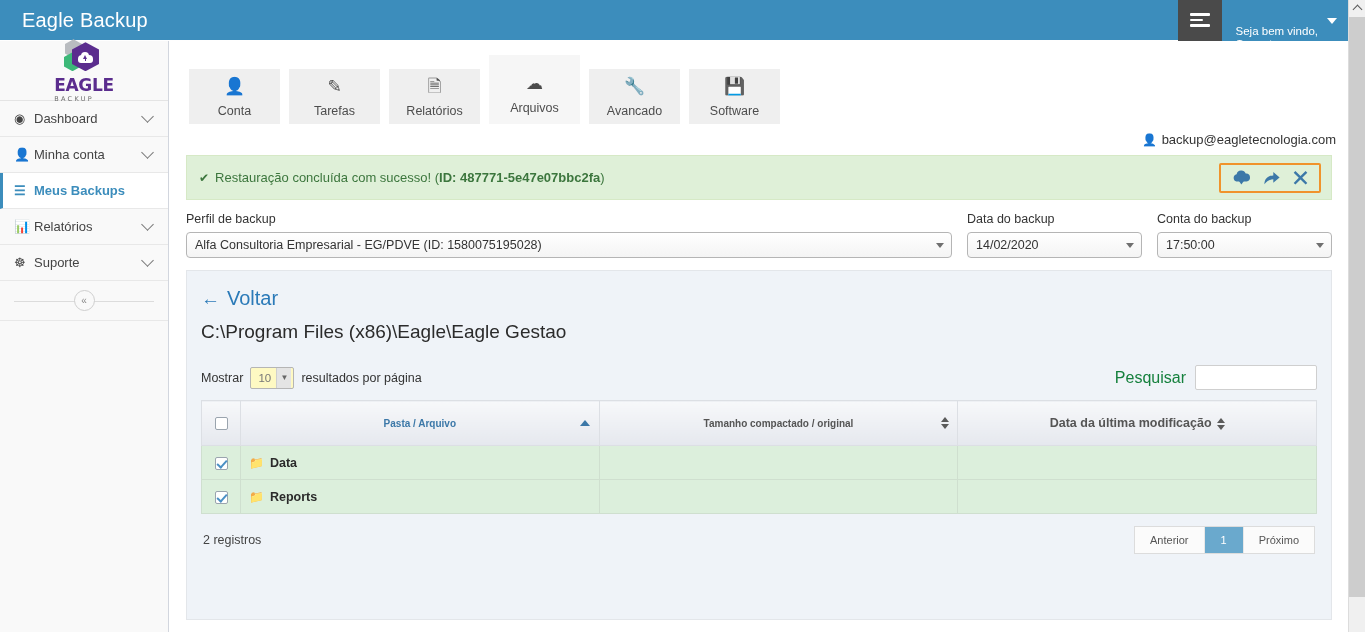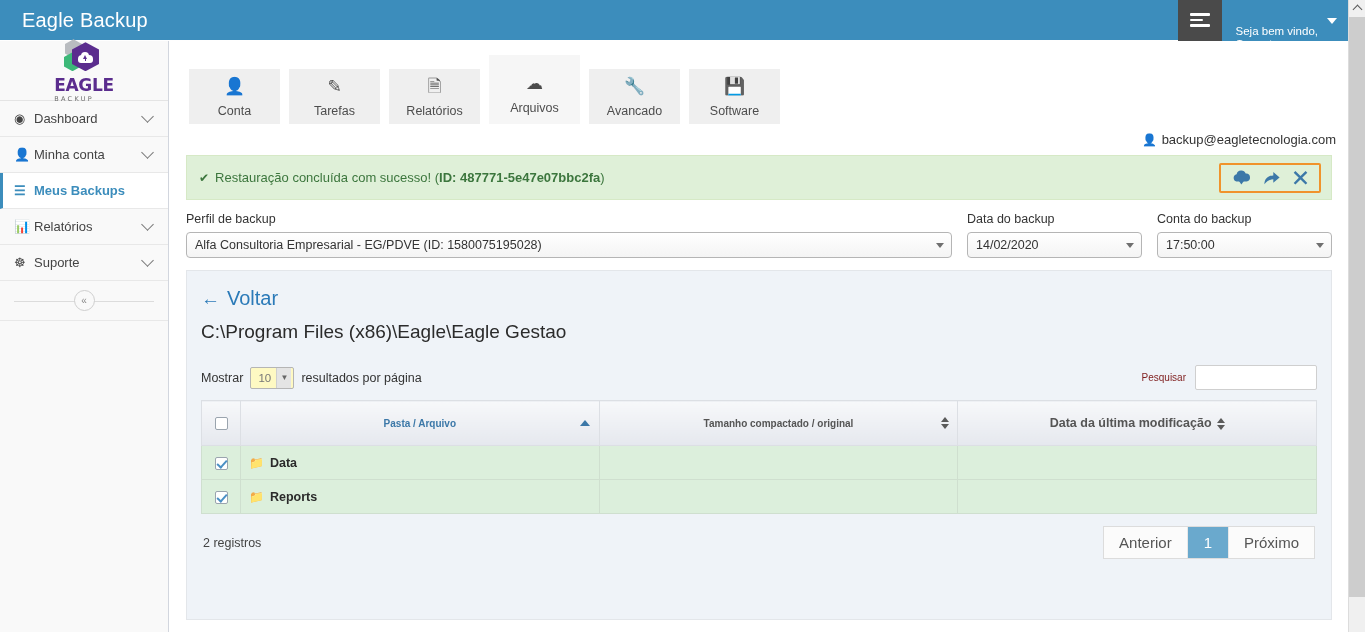--- a/index.html
+++ b/index.html
@@ -210,21 +210,21 @@
     height: 22px; width: 44px; border: 1px solid #b5b5b5; border-radius: 2px;
     background: #fef9c3; display: flex; align-items: center; justify-content: space-between;
     font-size: 11.5px; color: #777; padding: 0 2px 0 7px; cursor: pointer;
   }
   .mini-select .mc {
     width: 15px; height: 20px; background: #e4e4e4; border-left: 1px solid #cfcfcf;
     display: flex; align-items: center; justify-content: center;
     font-size: 8px; color: #666;
   }
   .search-ctrl { margin-left: auto; display: flex; align-items: center; gap: 9px; }
-  .search-lbl { font-size: 10px; color: #7f1d1d; margin-left: 40px; }
+  .search-lbl { font-size: 16px; color: #15803d; margin-left: 40px; }
   .search-input {
     width: 122px; height: 25px; border: 1px solid #cfcfcf; background: #fff;
     border-radius: 2px; outline: none; font-family: "Liberation Sans", sans-serif;
     font-size: 12.5px; padding: 0 6px; color: #333;
   }
 
   .dtable { width: 100%; border-collapse: collapse; table-layout: fixed; }
   .dtable th {
     background: linear-gradient(#f7f8fa, #e5e8ee); border: 1px solid #dcdfe4;
     color: #3c78a8; font-size: 10px; font-weight: bold; height: 45px;
@@ -260,21 +260,21 @@
   .cb.checked::after {
     content: ""; position: absolute; left: 3.5px; top: 0.5px;
     width: 4px; height: 8px; border: solid #4a90c4;
     border-width: 0 2px 2px 0; transform: rotate(42deg);
   }
 
   .table-footer { display: flex; align-items: center; padding: 12px 2px 0 2px; }
   .rec-count { font-size: 12.5px; color: #444; }
   .pager { margin-left: auto; display: flex; border: 1px solid #dcdcdc; background: #fff; }
   .pg {
-    padding: 7px 15px; font-size: 15px; color: #555; cursor: pointer;
+    padding: 7px 15px; font-size: 11px; color: #555; cursor: pointer;
     border-right: 1px solid #e8e8e8; background: #fbfbfb;
   }
   .pg:last-child { border-right: 0; }
   .pg.current { background: #6aa9cd; color: #fff; padding: 7px 16px; }
 
   
   .vscroll {
     position: absolute; top: 0; right: 0; width: 17px; bottom: 0;
     background: #f0f0f0; border-left: 1px solid #dcdcdc;
   }

